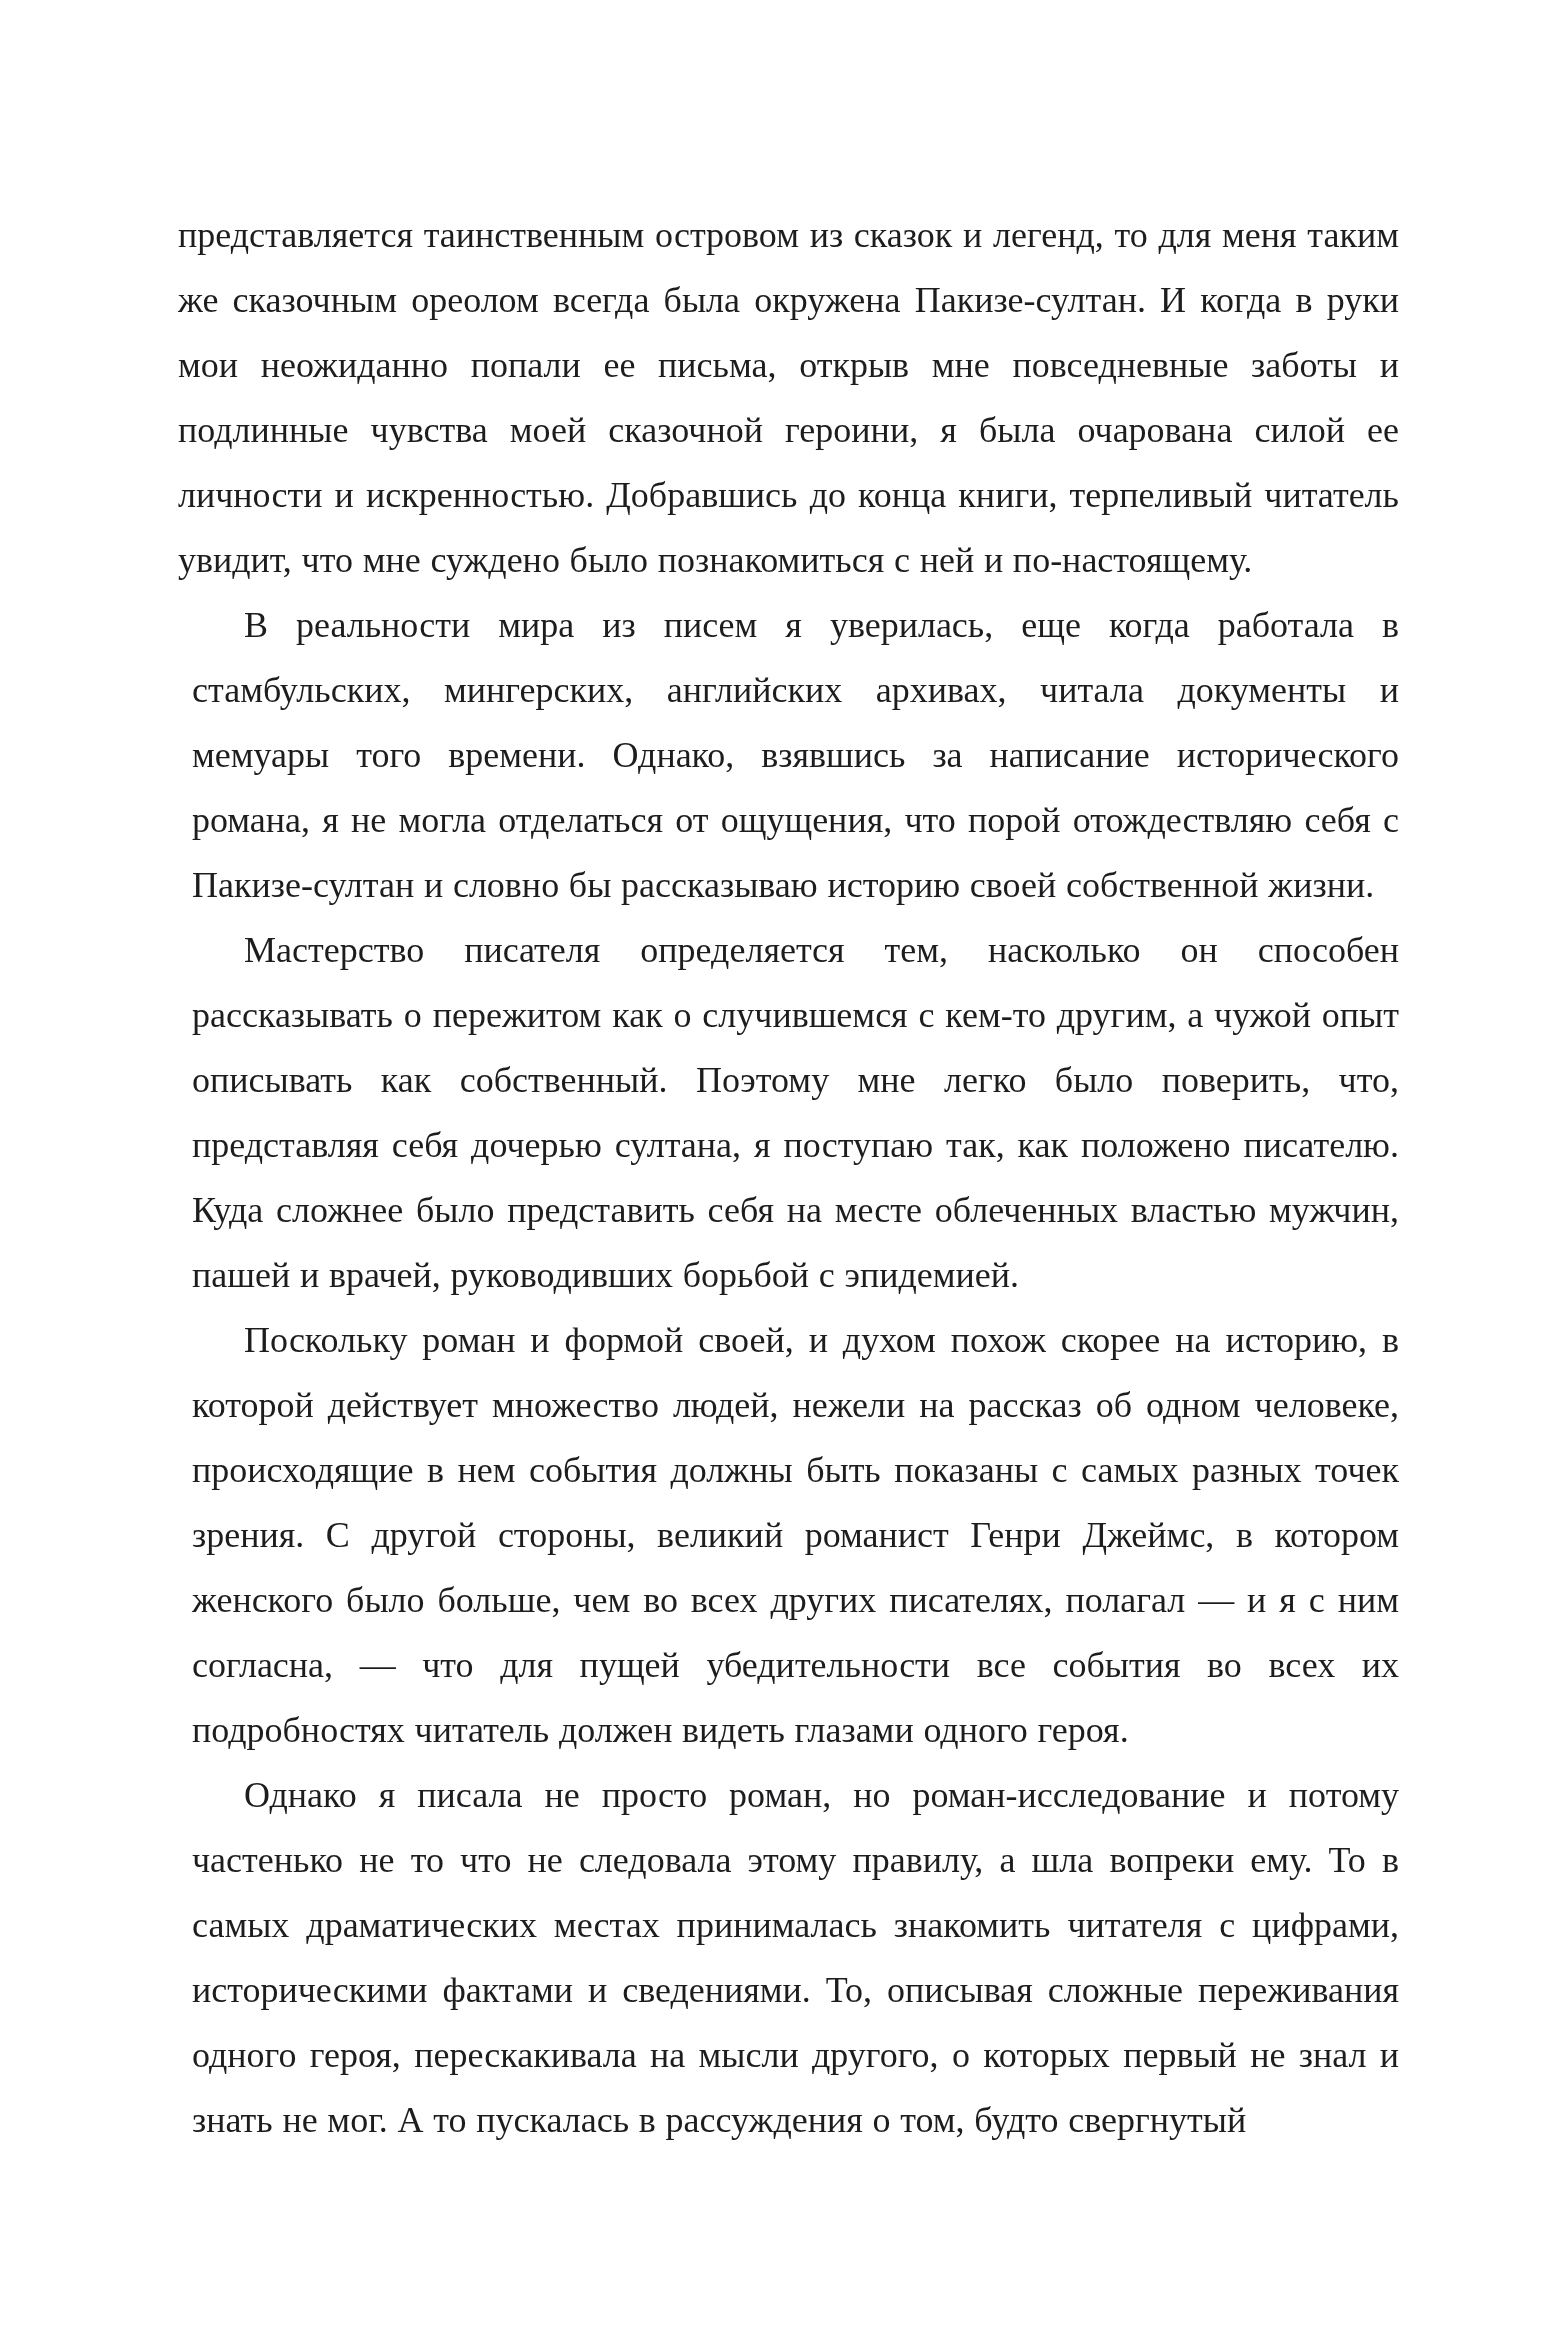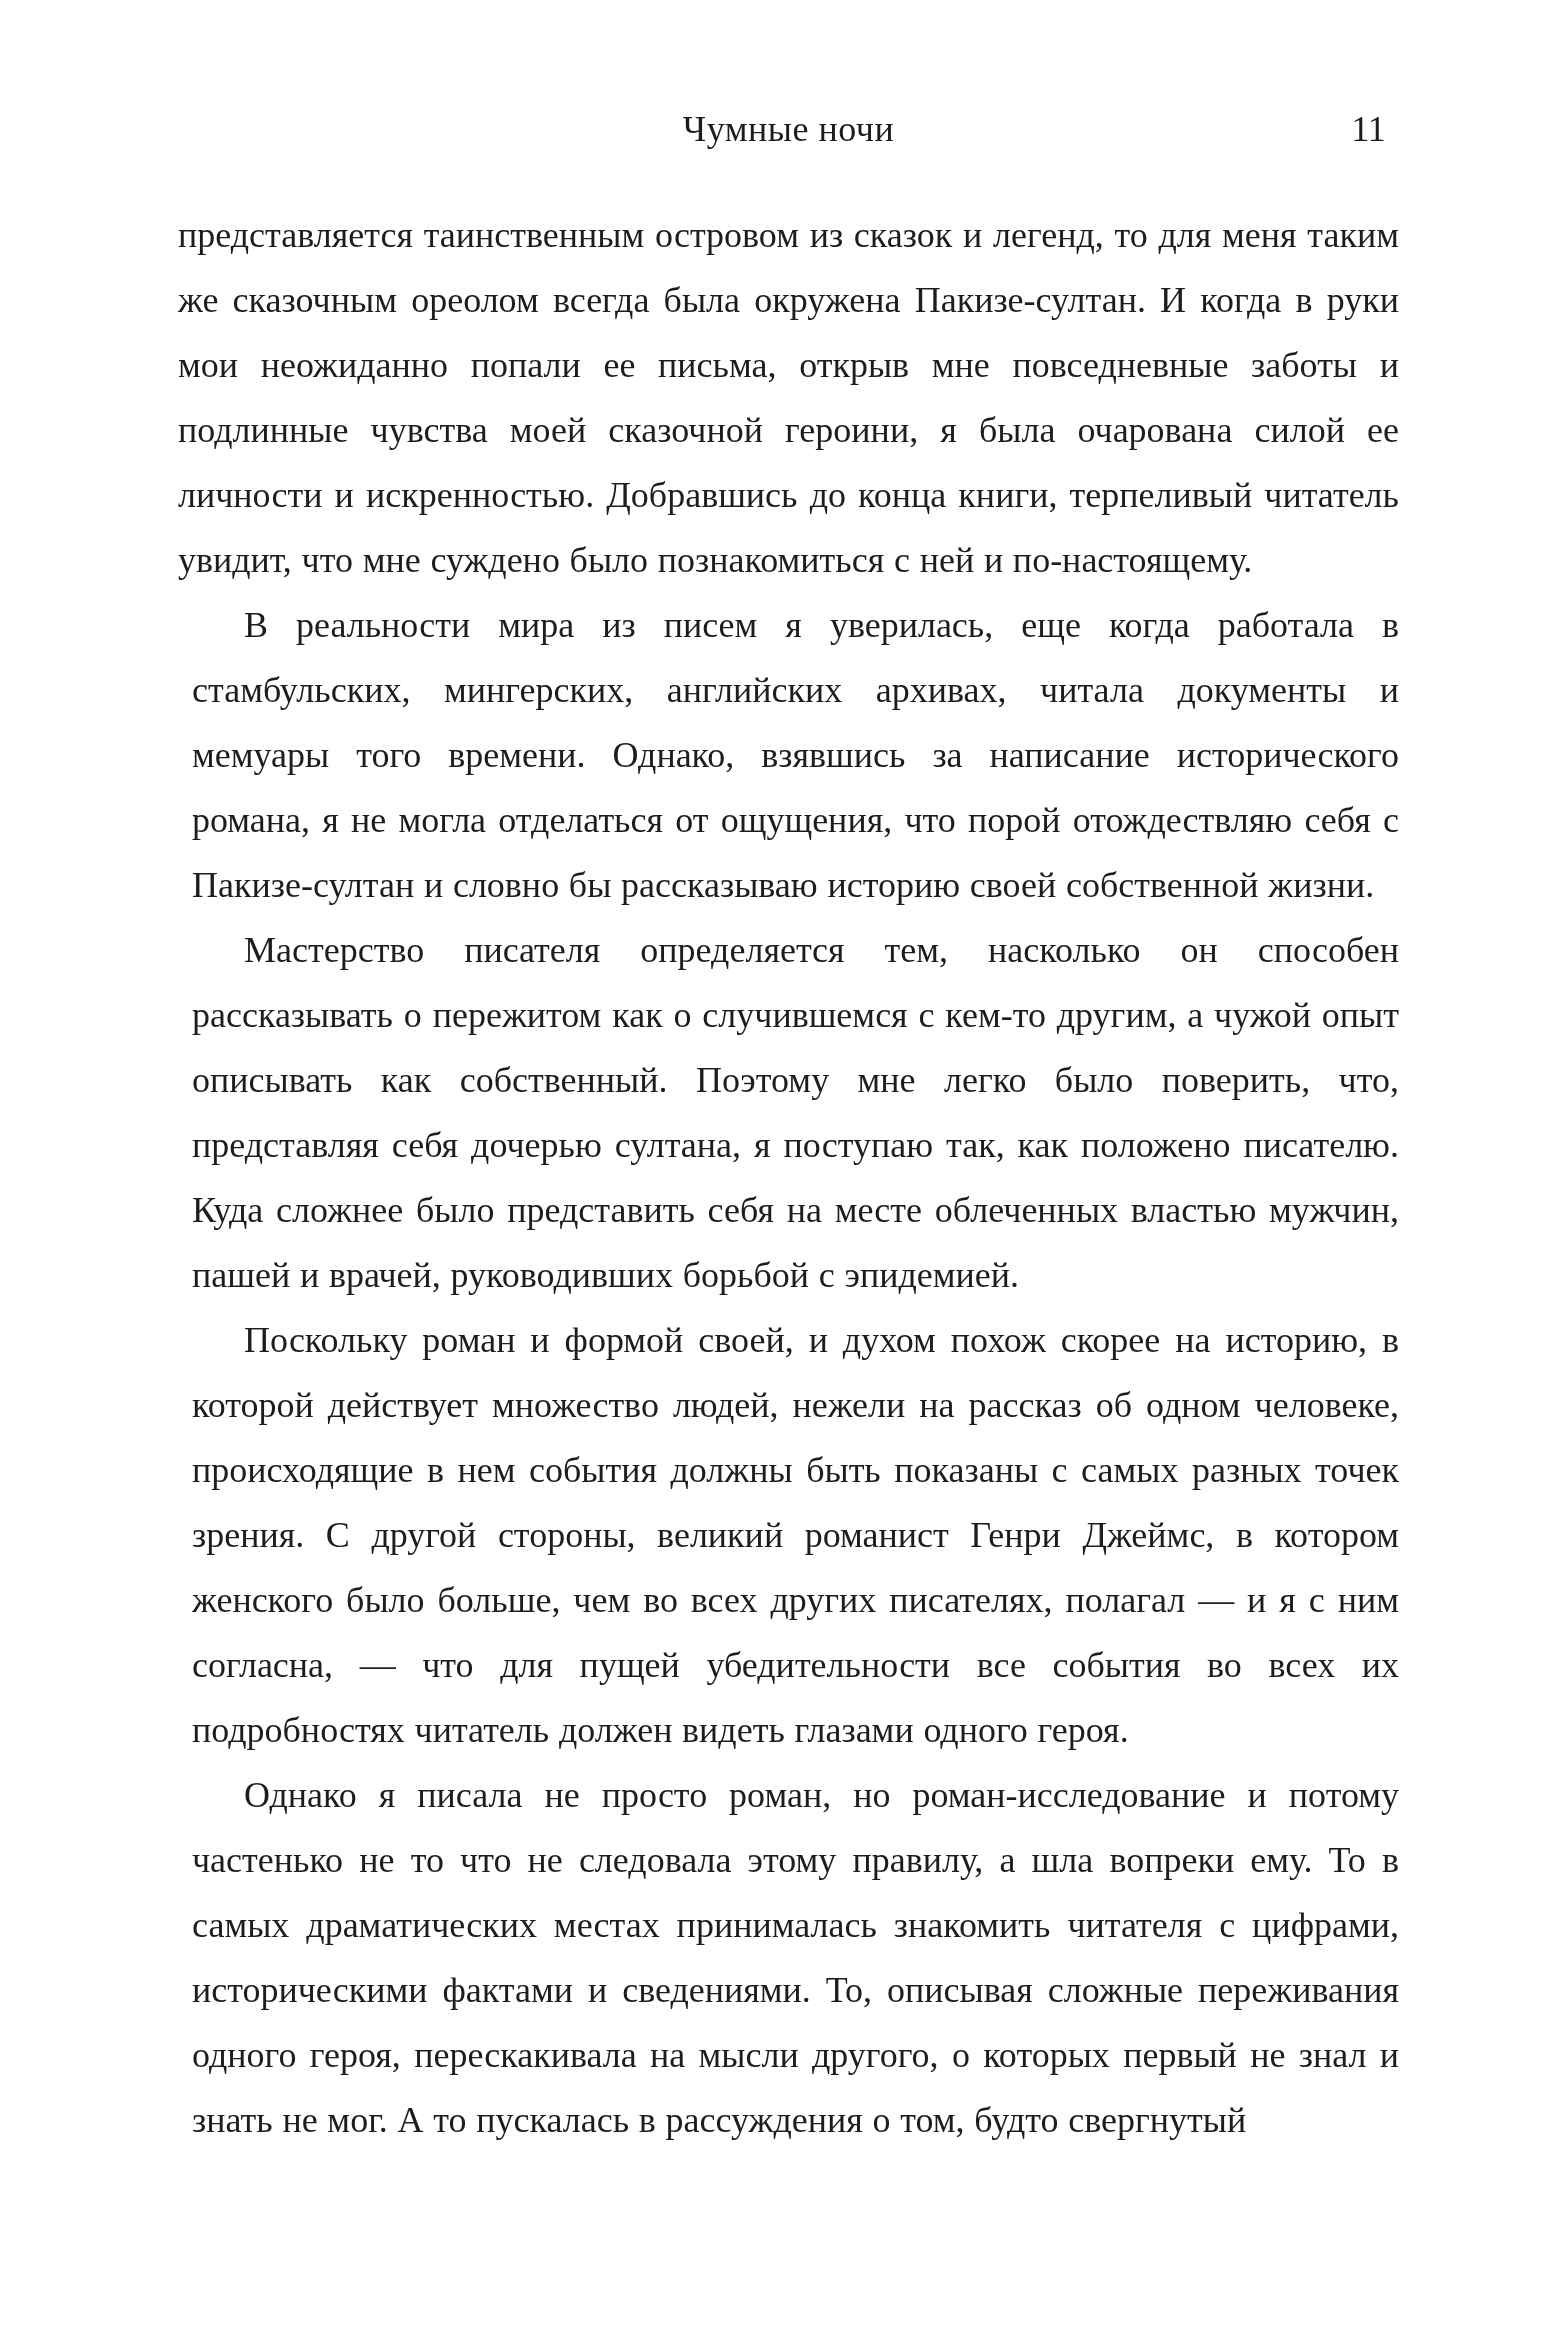--- a/index.html
+++ b/index.html
@@ -57,24 +57,20 @@
   .body-text p.indent {
     text-indent: 52px;
     margin-left: 14px;
   }
 </style>
 </head>
 <body>
 
 <div class="book-page">
 
-  <div class="page-header">
-    <span class="running-title">Чумные ночи</span>
-    <span class="page-number">11</span>
-  </div>
 
   <div class="body-text">
     <p class="no-indent">представляется таинственным островом из сказок и легенд, то для меня таким же сказочным ореолом всегда была окружена Пакизе-султан. И когда в руки мои неожиданно попали ее письма, открыв мне повседневные заботы и подлинные чувства моей сказочной героини, я была очарована силой ее личности и искренностью. Добравшись до конца книги, терпеливый читатель увидит, что мне суждено было познакомиться с ней и по-настоящему.</p>
     <p class="indent">В реальности мира из писем я уверилась, еще когда работала в стамбульских, мингерских, английских архивах, читала документы и мемуары того времени. Однако, взявшись за написание исторического романа, я не могла отделаться от ощущения, что порой отождествляю себя с Пакизе-султан и словно бы рассказываю историю своей собственной жизни.</p>
     <p class="indent">Мастерство писателя определяется тем, насколько он способен рассказывать о пережитом как о случившемся с кем-то другим, а чужой опыт описывать как собственный. Поэтому мне легко было поверить, что, представляя себя дочерью султана, я поступаю так, как положено писателю. Куда сложнее было представить себя на месте облеченных властью мужчин, пашей и врачей, руководивших борьбой с эпидемией.</p>
     <p class="indent">Поскольку роман и формой своей, и духом похож скорее на историю, в которой действует множество людей, нежели на рассказ об одном человеке, происходящие в нем события должны быть показаны с самых разных точек зрения. С другой стороны, великий романист Генри Джеймс, в котором женского было больше, чем во всех других писателях, полагал — и я с ним согласна, — что для пущей убедительности все события во всех их подробностях читатель должен видеть глазами одного героя.</p>
     <p class="indent">Однако я писала не просто роман, но роман-исследование и потому частенько не то что не следовала этому правилу, а шла вопреки ему. То в самых драматических местах принималась знакомить читателя с цифрами, историческими фактами и сведениями. То, описывая сложные переживания одного героя, перескакивала на мысли другого, о которых первый не знал и знать не мог. А то пускалась в рассуждения о том, будто свергнутый</p>
   </div>
 
 </div>

